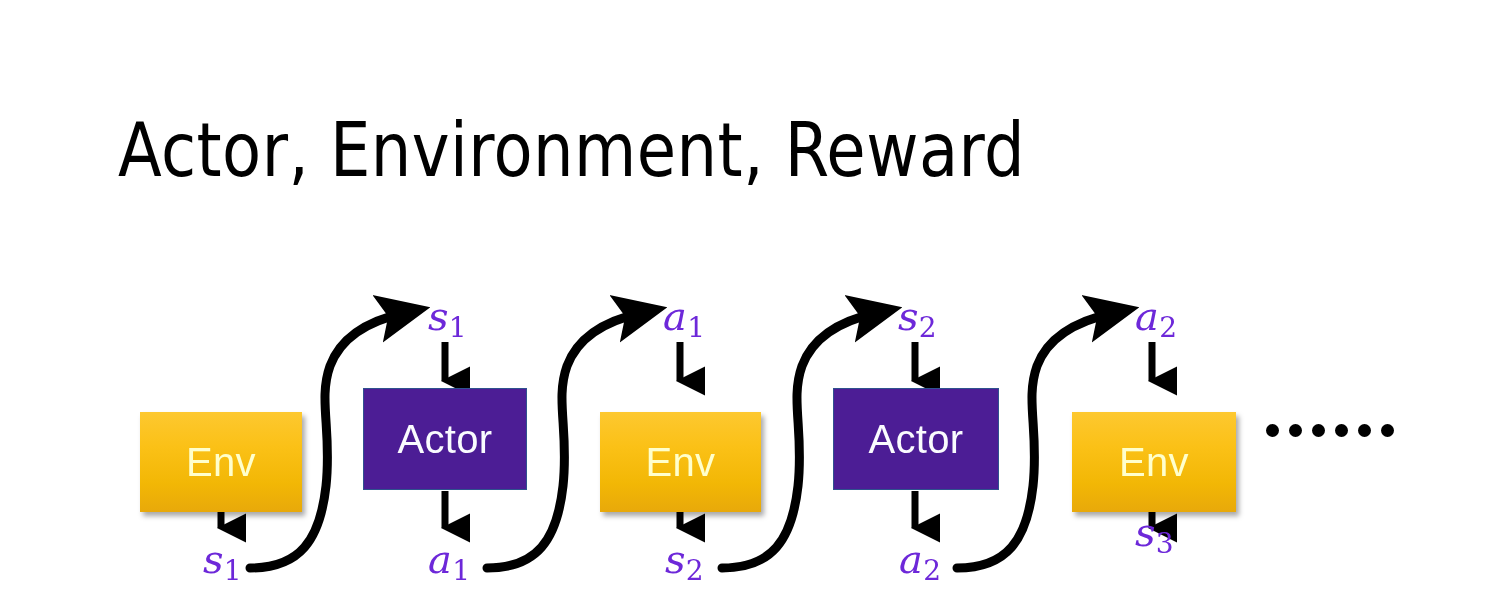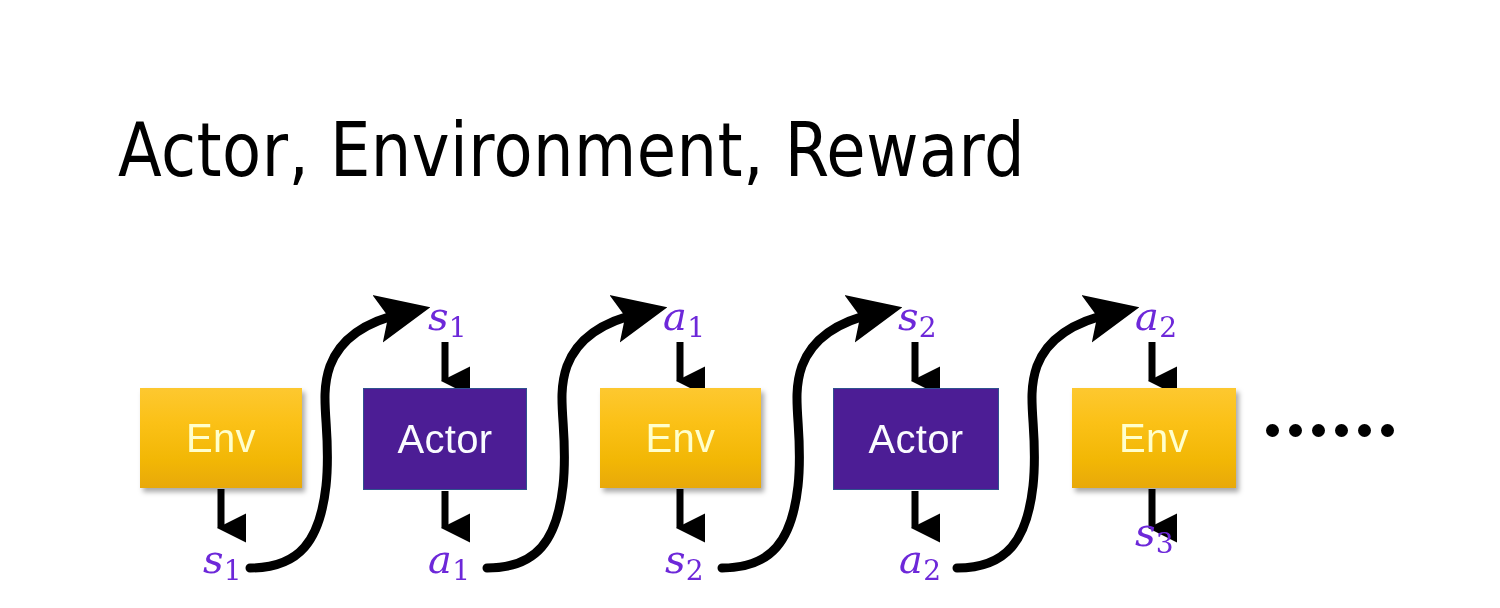--- a/index.html
+++ b/index.html
@@ -65,20 +65,21 @@
     font-weight: 400;
     line-height: 1;
     letter-spacing: 0.3px;
     user-select: none;
   }
   .node-box.env {
     background: linear-gradient(to bottom, #FDC830 0%, #FBC117 34%, #F2B705 72%, #E8A90A 100%);
     color: #FFFFCC;
     border: none;
     box-shadow: 3px 4px 5px rgba(0,0,0,0.34);
+    margin-top: 24px;
   }
   .node-box.actor {
     background: #4c1d95;
     color: #FAFCFF;
     border: 1.5px solid #2F528F;
     box-shadow: none;
   }
 
   
   .math-label {

